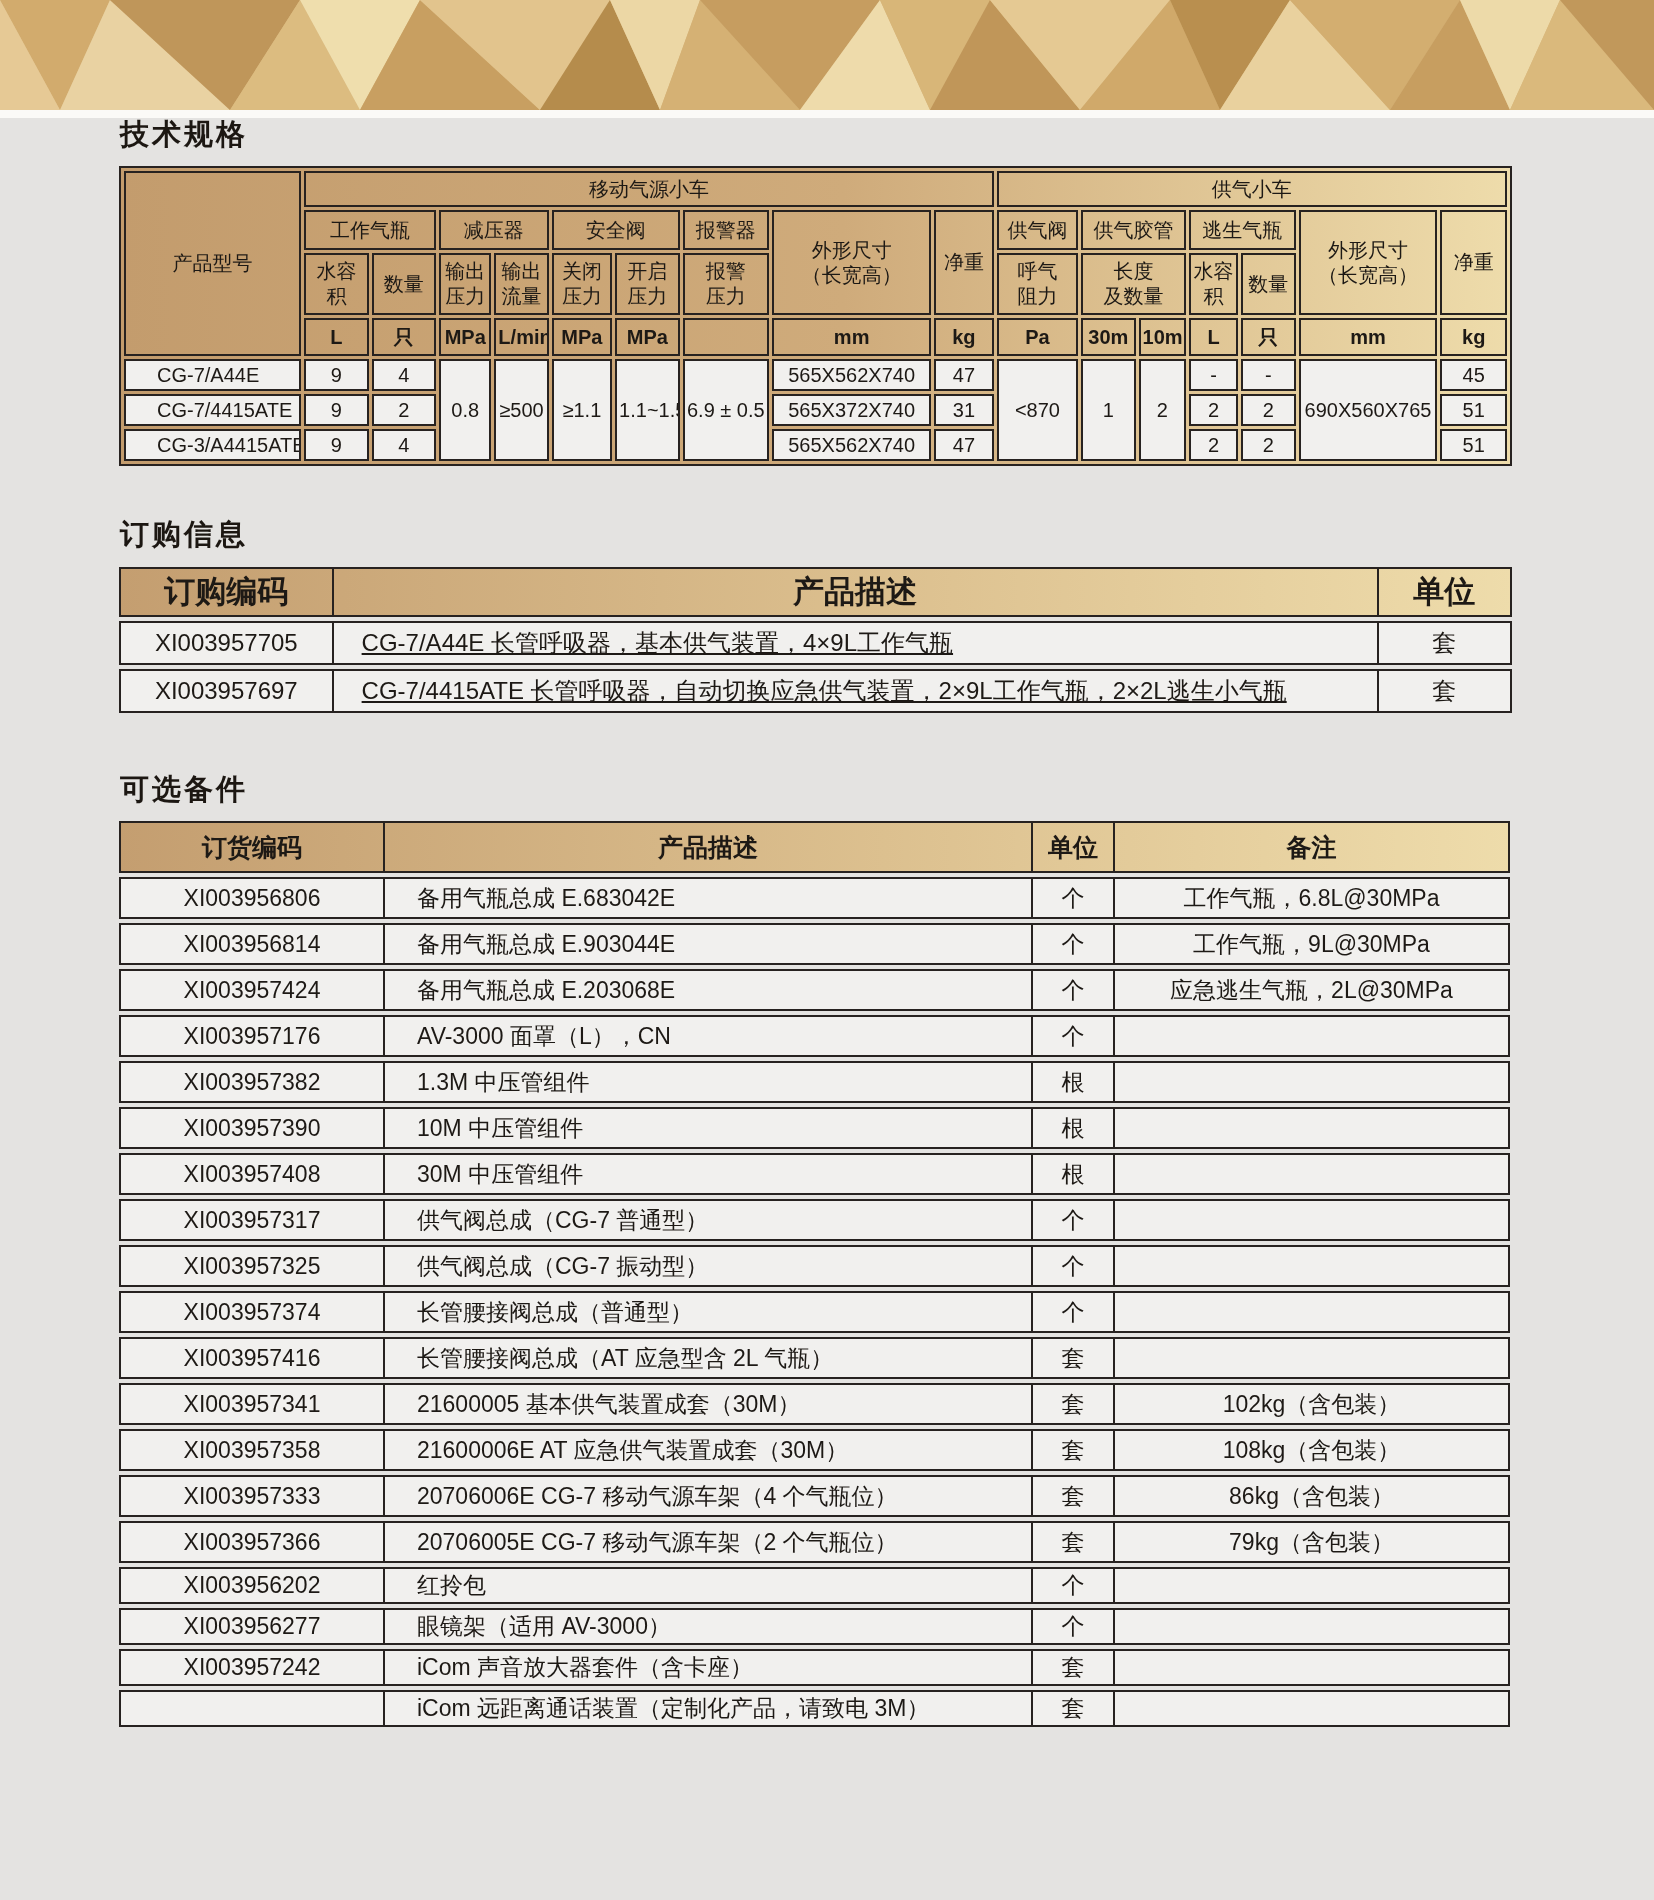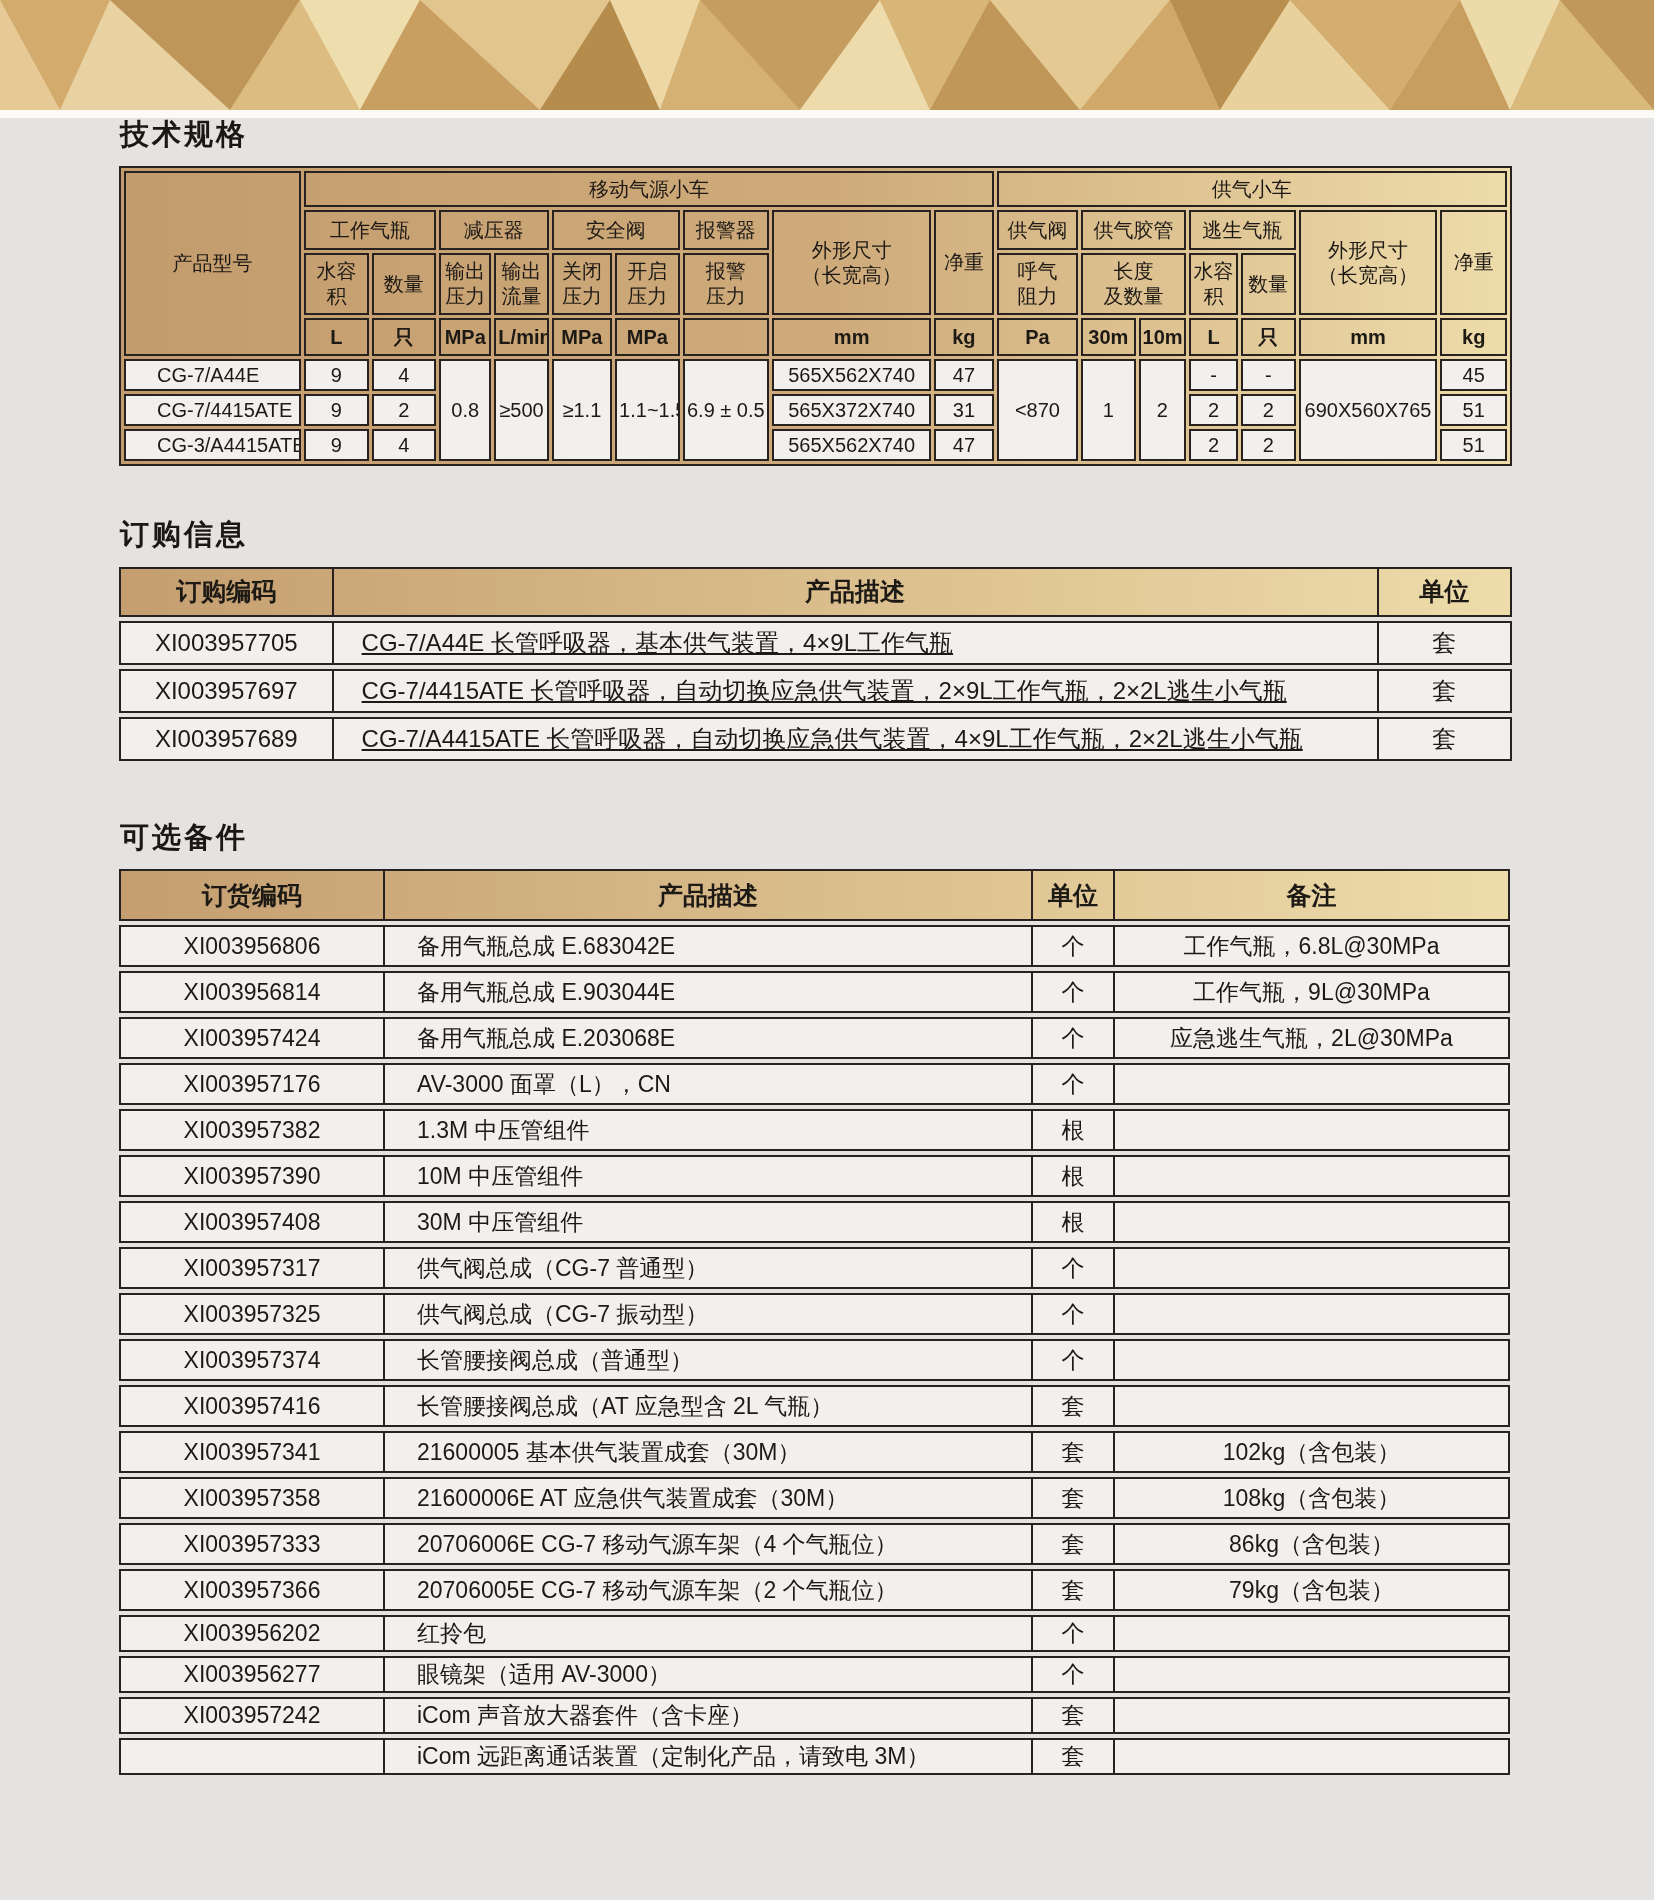--- a/index.html
+++ b/index.html
@@ -50,21 +50,21 @@
     border-right:2px solid #272220;
     text-align:center;vertical-align:middle;padding:1px 4px;overflow:hidden;
   }
   table.flat td:first-child{border-left:2px solid #272220;}
   table.flat tr.head{background:linear-gradient(90deg,#c49e70 0%,#dcc08f 55%,#eedcab 100%);}
   table.flat tr.head td{background:transparent;font-weight:bold;}
   table.flat tr.row td{background:#f1f0ee;}
   table.flat td.desc{text-align:left;}
 
   table.order{width:1393px;font-size:24px;}
-  table.order tr.head{height:50px;font-size:25px;}
+  table.order tr.head{height:50px;font-size:31px;}
   table.order tr.row{height:44px;}
   table.order td.desc{padding-left:28px;text-decoration:underline;}
 
   table.acc{width:1221px;font-size:23px;}
   table.acc tr.head{height:52px;font-size:25px;}
   table.acc tr.row{height:42px;}
   table.acc tr.short{height:33px;}
   table.acc td.desc{padding-left:32px;}
 </style>
 </head>
@@ -245,25 +245,20 @@
       <tr class="row">
         <td>XI003957705</td>
         <td class="desc">CG-7/A44E 长管呼吸器，基本供气装置，4×9L工作气瓶</td>
         <td>套</td>
       </tr>
       <tr class="row">
         <td>XI003957697</td>
         <td class="desc">CG-7/4415ATE 长管呼吸器，自动切换应急供气装置，2×9L工作气瓶，2×2L逃生小气瓶</td>
         <td>套</td>
       </tr>
-      <tr class="row">
-        <td>XI003957689</td>
-        <td class="desc">CG-7/A4415ATE 长管呼吸器，自动切换应急供气装置，4×9L工作气瓶，2×2L逃生小气瓶</td>
-        <td>套</td>
-      </tr>
     </tbody>
       </table>
 
     <h2 class="section-title" id="acc-title">可选备件</h2>
 
     <table class="flat acc">
       <colgroup>
           <col style="width:266px">
           <col style="width:648px">
           <col style="width:82px">

